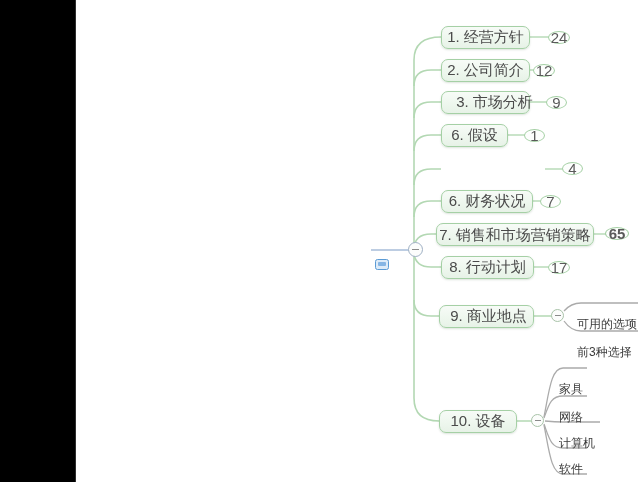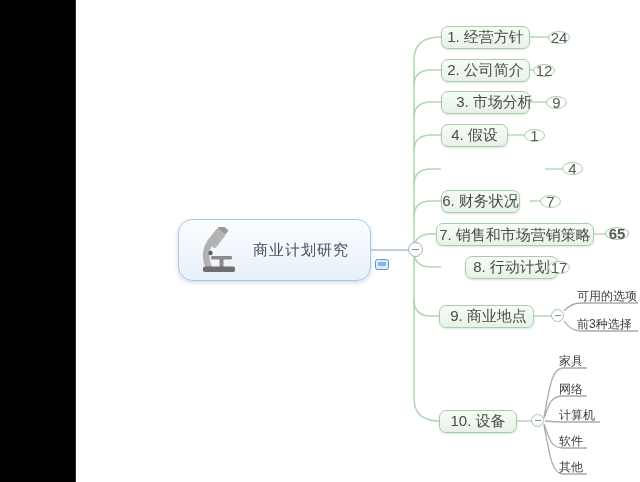--- a/index.html
+++ b/index.html
@@ -35,21 +35,21 @@
   .collapse{
     position:absolute;box-sizing:border-box;border-radius:50%;background:#fcfdfc;
     display:flex;align-items:center;justify-content:center;
   }
   .collapse .dash{display:block;height:1.5px;background:#8a8a8a;}
   #junction-collapse{left:408px;top:242px;width:15px;height:15px;border:1.2px solid #9fb0c4;}
   #junction-collapse .dash{width:7px;}
   .collapse.green{width:13px;height:13px;border:1.2px solid #a9c3a9;}
   .collapse.green .dash{width:6px;}
 
-  .subtext{position:absolute;font-size:12px;color:#3a3a3a;white-space:nowrap;}
+  .subtext{position:absolute;font-size:12px;color:#3a3a3a;white-space:nowrap;margin-top:28px;}
 
   #note-icon{
     position:absolute;left:375px;top:259px;width:14px;height:11px;box-sizing:border-box;
     border:1px solid #5b9bd5;border-radius:2.5px;background:#ddebf8;
   }
   #note-icon .bar{display:block;width:8px;height:4px;margin:2px auto 0;background:#85b5e4;border-radius:1px;}
 </style>
 </head>
 <body>
 
@@ -87,62 +87,48 @@
     <path d="M 564 311 Q 571 303 581 303 L 638 303" stroke="#ababab" stroke-width="1.3" fill="none"></path>
     <path d="M 564 321 Q 571 331 581 331 L 638 331" stroke="#ababab" stroke-width="1.3" fill="none"></path>
 
     <path d="M 544 417 C 549 392 551 368 563 368 L 587 368" stroke="#ababab" stroke-width="1.3" fill="none"></path>
     <path d="M 544 418 C 549 404 551 396 563 396 L 587 396" stroke="#ababab" stroke-width="1.3" fill="none"></path>
     <path d="M 545 421 Q 555 422 563 422 L 600 422" stroke="#ababab" stroke-width="1.3" fill="none"></path>
     <path d="M 544 424 C 549 438 551 448 563 448 L 587 448" stroke="#ababab" stroke-width="1.3" fill="none"></path>
     <path d="M 544 425 C 549 450 551 474 563 474 L 587 474" stroke="#ababab" stroke-width="1.3" fill="none"></path>
   </svg>
 
-  <div id="root-node">
-    <svg width="40" height="46" viewBox="0 0 40 46">
-      <g transform="rotate(38 19 9)">
-        <rect x="14" y="-2" width="10" height="6" rx="1.5" fill="#9a9a9a"></rect>
-        <rect x="13.5" y="3" width="11" height="18" rx="2" fill="#b4b4b4"></rect>
-      </g>
-      <path d="M10 41 C 5 30 6.5 19 14.5 12" stroke="#b2b2b2" stroke-width="6.5" fill="none" stroke-linecap="round"></path>
-      <circle cx="11.5" cy="26" r="2.2" fill="#5f5f5f"></circle>
-      <rect x="12" y="29" width="21" height="3.6" rx="1.4" fill="#8b8b8b"></rect>
-      <rect x="20.5" y="32" width="4" height="9" fill="#8b8b8b"></rect>
-      <rect x="4" y="39.5" width="32" height="5.5" rx="1.8" fill="#6e6e6e"></rect>
-    </svg>
-    <span id="root-label">商业计划研究</span>
-  </div>
 
   <div id="note-icon">
       <span class="bar"></span>
     </div>
 
   <div id="junction-collapse" class="collapse">
       <span class="dash"></span>
     </div>
 
   <div class="bnode" style="left:441px;top:26px;width:89px;">
       <span>1. 经营方针</span>
     </div>
   <div class="bnode" style="left:441px;top:59px;width:89px;">
       <span>2. 公司简介</span>
     </div>
   <div class="bnode" style="left:441px;top:91px;width:89px;padding-left:26px;">
       <span>3. 市场分析</span>
     </div>
   <div class="bnode" style="left:441px;top:124px;width:67px;">
-      <span>4. 假设</span>
+      <span>6. 假设</span>
     </div>
-  <div class="bnode" style="left:441px;top:190px;width:79px;">
+  <div class="bnode" style="left:441px;top:190px;width:92px;">
       <span>6. 财务状况</span>
     </div>
   <div class="bnode" style="left:436px;top:223px;width:158px;align-items:flex-end;">
       <span>7. 销售和市场营销策略</span>
     </div>
-  <div class="bnode" style="left:465px;top:256px;width:93px;">
+  <div class="bnode" style="left:441px;top:256px;width:93px;">
       <span>8. 行动计划</span>
     </div>
   <div class="bnode" style="left:439px;top:305px;width:95px;padding-left:12px;">
       <span>9. 商业地点</span>
     </div>
   <div class="bnode" style="left:439px;top:410px;width:78px;">
       <span>10. 设备</span>
     </div>
 
   <div class="badge" style="left:548px;top:31px;width:22px;">24</div>

